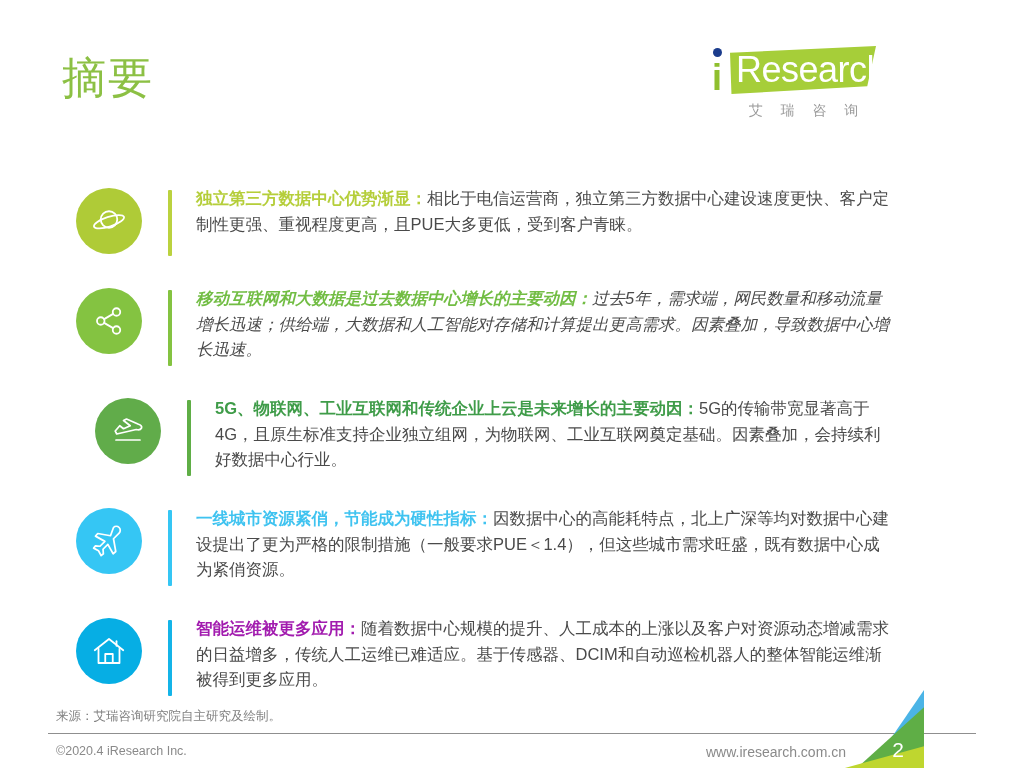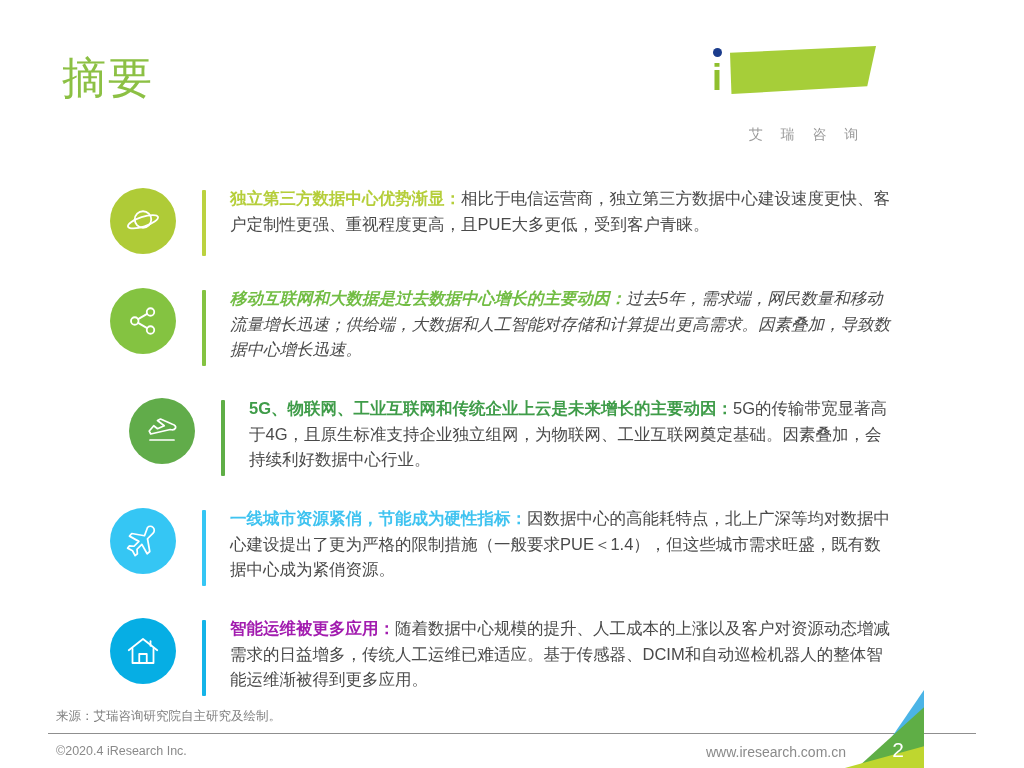--- a/index.html
+++ b/index.html
@@ -85,35 +85,34 @@
   }
   .logo-sub {
     position: absolute;
     left: 30px;
     top: 60px;
     width: 138px;
     font-size: 14px;
     color: #9a9a9a;
     letter-spacing: 7px;
     text-align: center;
-    margin-top: 24px;
   }
 
   
   .bullets {
     position: absolute;
     left: 0;
     top: 186px;
     width: 1024px;
   }
   .bullet {
     position: relative;
     display: flex;
     align-items: flex-start;
-    padding-left: 110px;
+    padding-left: 76px;
     margin-bottom: 24px;
     min-height: 76px;
   }
   .bullet-icon {
     flex: 0 0 auto;
     width: 66px;
     height: 66px;
     border-radius: 50%;
     display: flex;
     align-items: center;
@@ -231,20 +230,21 @@
 
 <div class="slide">
 
   <div class="page-title">摘要</div>
 
   <div class="logo">
     <div class="logo-mark">
       <div class="logo-quad"></div>
       <div class="logo-dot"></div>
       <div class="logo-i">i</div>
+      <div class="logo-word">Research</div>
     </div>
     <div class="logo-sub">艾 瑞 咨 询</div>
   </div>
 
   <div class="bullets">
 
     <div class="bullet h1">
       <div class="bullet-icon" style="background:#AFCB37">
         <span>
           <svg viewBox="0 0 48 48" fill="none" stroke="#ffffff" stroke-width="2.4" stroke-linecap="round">

